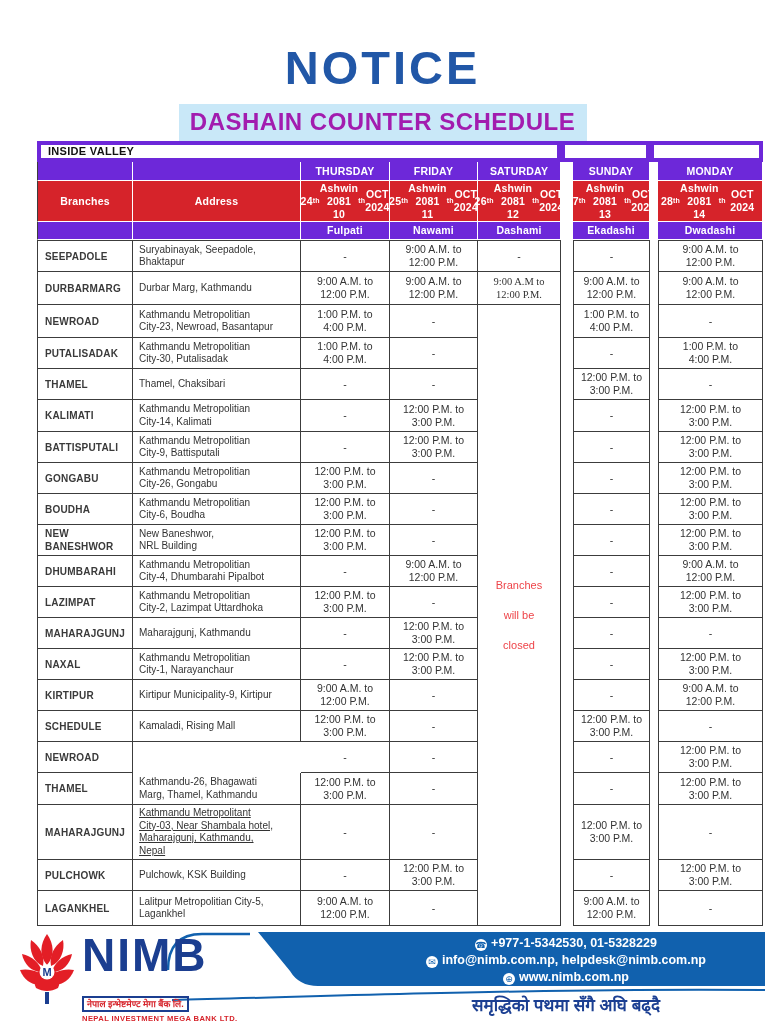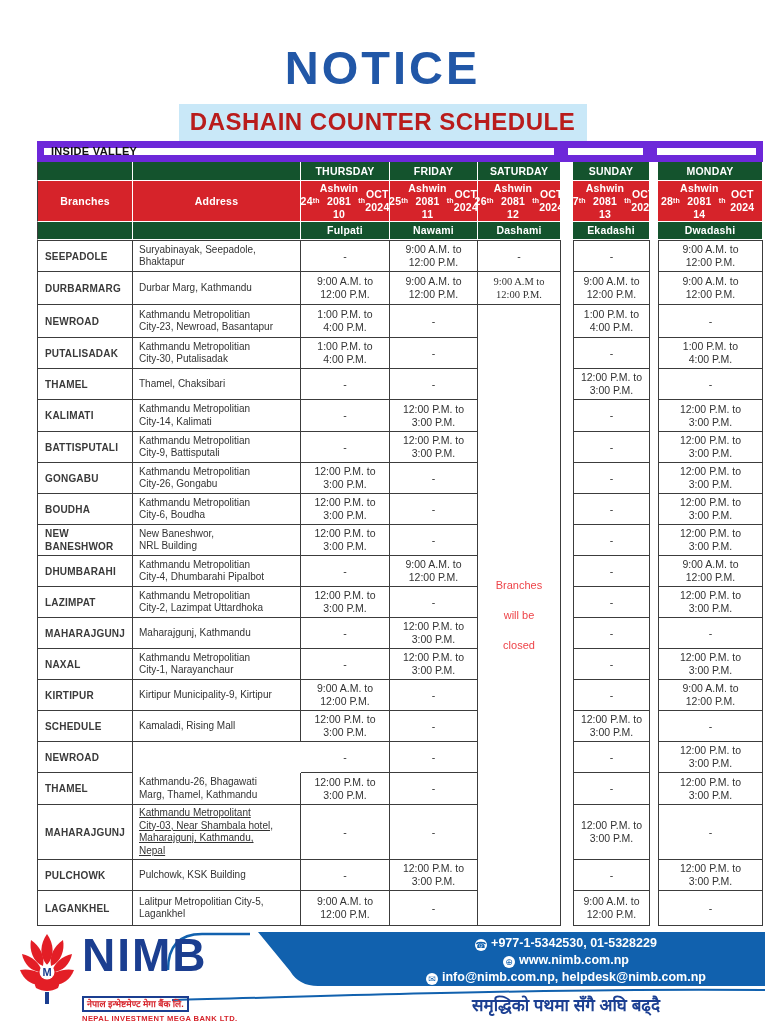--- a/index.html
+++ b/index.html
@@ -2,32 +2,32 @@
 <html><head>
 <meta charset="utf-8">
 <style>
   html,body{margin:0;padding:0;background:#fff;}
   body{width:765px;height:1024px;overflow:hidden;font-family:"Liberation Sans","DejaVu Sans",sans-serif;position:relative;}
   .page{width:765px;height:1024px;position:relative;background:#fff;}
 
   
   .title{margin:0;padding-top:40px;text-align:center;font-size:47px;font-weight:bold;letter-spacing:3px;color:#2157A7;}
   .subtitle{width:408px;margin:9px auto 0 auto;background:#C9E8F8;text-align:center;
-            font-size:24px;font-weight:bold;letter-spacing:.5px;color:#b91c1c;padding:4px 0 5px 0;}
+            font-size:24px;font-weight:bold;letter-spacing:.5px;color:#a21caf;padding:4px 0 5px 0;}
 
   
   .grid{position:absolute;left:37px;top:141px;width:726px;display:grid;background:#fff;}
   .cell{box-sizing:border-box;font-size:10.5px;color:#333;display:flex;align-items:center;justify-content:center;
         text-align:center;white-space:pre-line;line-height:13px;padding:2px 3px;}
   .dark{border-right:1px solid #3c3c3c;border-bottom:1px solid #3c3c3c;}
   .bl{border-left:1px solid #3c3c3c;}
   .bt{border-top:1px solid #3c3c3c;}
-  .ivc{border:7px solid #6d28d9;background:#fff;}
+  .ivc{border:4px solid #6d28d9;background:#fff;}
   .iv-label{justify-content:flex-start;font-weight:bold;font-size:11px;color:#111;padding-left:7px;letter-spacing:.3px;}
-  .hdr{background:#14532d;color:#fff;font-weight:bold;border-right:1.5px solid #fff;border-bottom:1.5px solid #fff;font-size:10.5px;letter-spacing:.2px;}
+  .hdr{background:#6d28d9;color:#fff;font-weight:bold;border-right:1.5px solid #fff;border-bottom:1.5px solid #fff;font-size:10.5px;letter-spacing:.2px;}
   .hdr-red{background:#D6232A;}
   .hdr sup{font-size:7px;vertical-align:super;line-height:0;}
   .branch{justify-content:flex-start;text-align:left;font-weight:bold;font-size:10px;padding-left:7px;letter-spacing:.2px;color:#3a3a3a;}
   .addr{justify-content:flex-start;text-align:left;font-size:10px;line-height:12.5px;padding-left:6px;padding-right:4px;}
   .time{font-size:10.5px;}
   .closed{color:#EE4449;font-size:11px;line-height:30px;font-weight:normal;border-right:1px solid #3c3c3c;border-bottom:1px solid #3c3c3c;}
 
   
   .footer{position:absolute;left:0;top:924px;width:765px;height:100px;}
   .swoosh{position:absolute;left:0;top:0;}
@@ -298,24 +298,24 @@
         <div class="np-box">नेपाल इन्भेष्टमेण्ट मेगा बैंक लि.</div>
         <div class="en-name">NEPAL INVESTMENT MEGA BANK LTD.</div>
       </div>
     </div>
 
     <div class="contact">
       <div>
         <span class="cic">☎</span><span>+977-1-5342530, 01-5328229</span>
       </div>
       <div>
-        <span class="cic">⊕</span><span>www.nimb.com.np</span>
+        <span class="cic">✉</span><span>info@nimb.com.np, helpdesk@nimb.com.np</span>
       </div>
       <div>
-        <span class="cic">✉</span><span>info@nimb.com.np, helpdesk@nimb.com.np</span>
+        <span class="cic">⊕</span><span>www.nimb.com.np</span>
       </div>
     </div>
 
     <div class="slogan">समृद्धिको पथमा सँगै अघि बढ्दै</div>
 
     <div class="bottom-bar">
       <div class="bar-red"></div>
       <div class="bar-blue"></div>
     </div>
   </div>

